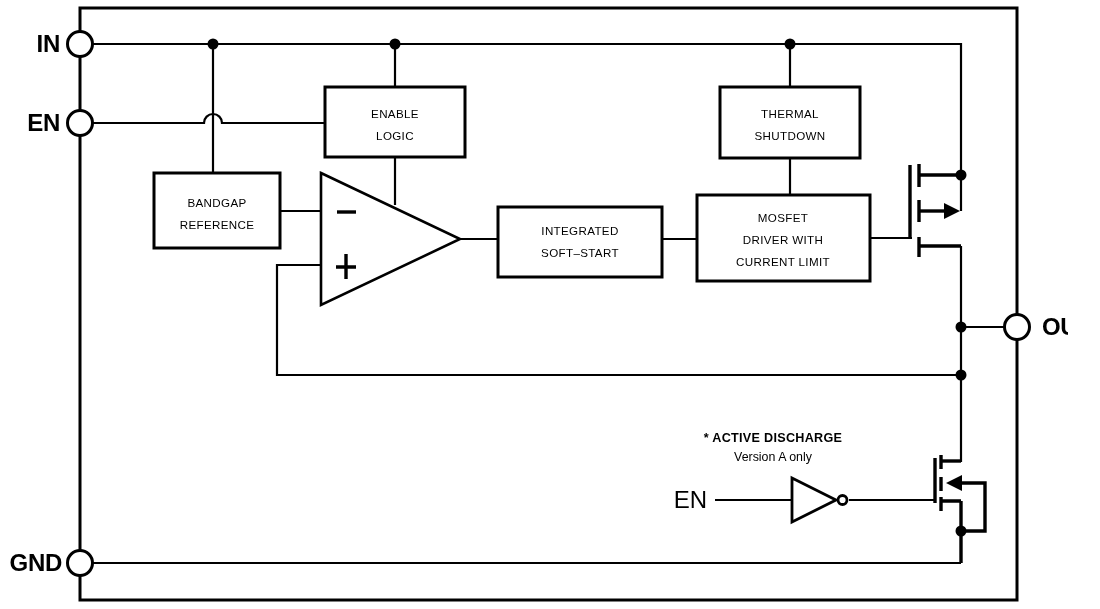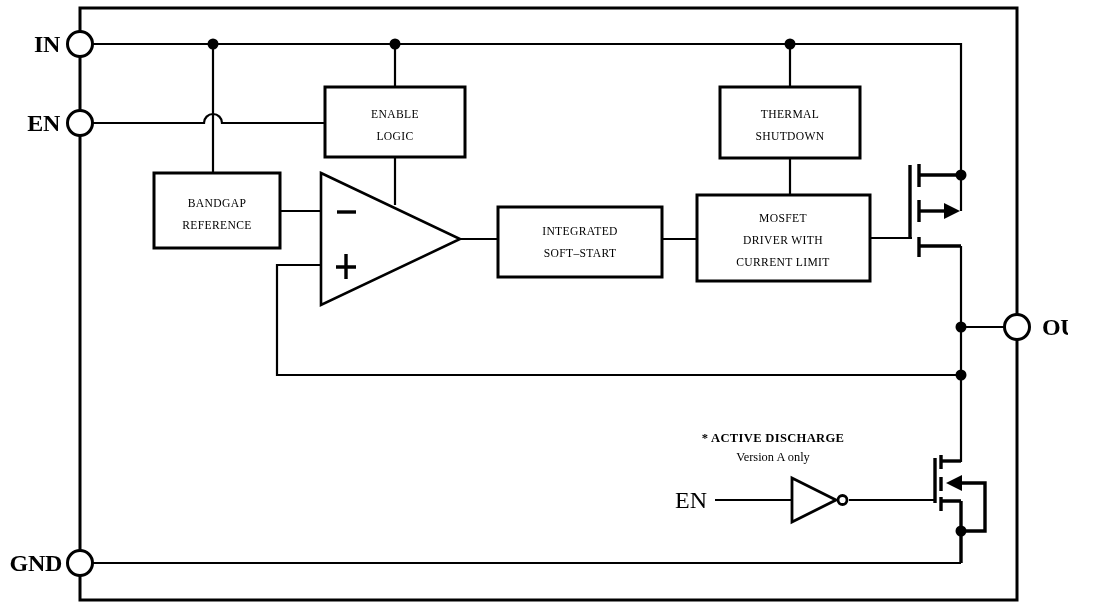--- a/index.html
+++ b/index.html
@@ -1,20 +1,20 @@
 <!DOCTYPE html>
 <html><head>
 <meta charset="utf-8">
 <style>
   html,body{margin:0;padding:0;background:#ffffff;}
   .stage{
     position:relative;
     width:1068px;height:609px;
     background:#ffffff;
-    font-family:Liberation Serif, serif;
+    font-family:Liberation Sans, sans-serif;
     overflow:hidden;
   }
   svg{position:absolute;left:0;top:0;}
   .outline{fill:none;stroke:#000;stroke-width:3;}
   .wire{fill:none;stroke:#000;stroke-width:2.2;}
   .block{fill:#ffffff;stroke:#000;stroke-width:3;}
   .fet{fill:none;stroke:#000;stroke-width:3.4;}
   .amp{fill:#ffffff;stroke:#000;stroke-width:2.6;stroke-linejoin:miter;}
   .inv{fill:#ffffff;stroke:#000;stroke-width:2.8;stroke-linejoin:miter;}
   .sym{fill:none;stroke:#000;stroke-width:3.4;}

